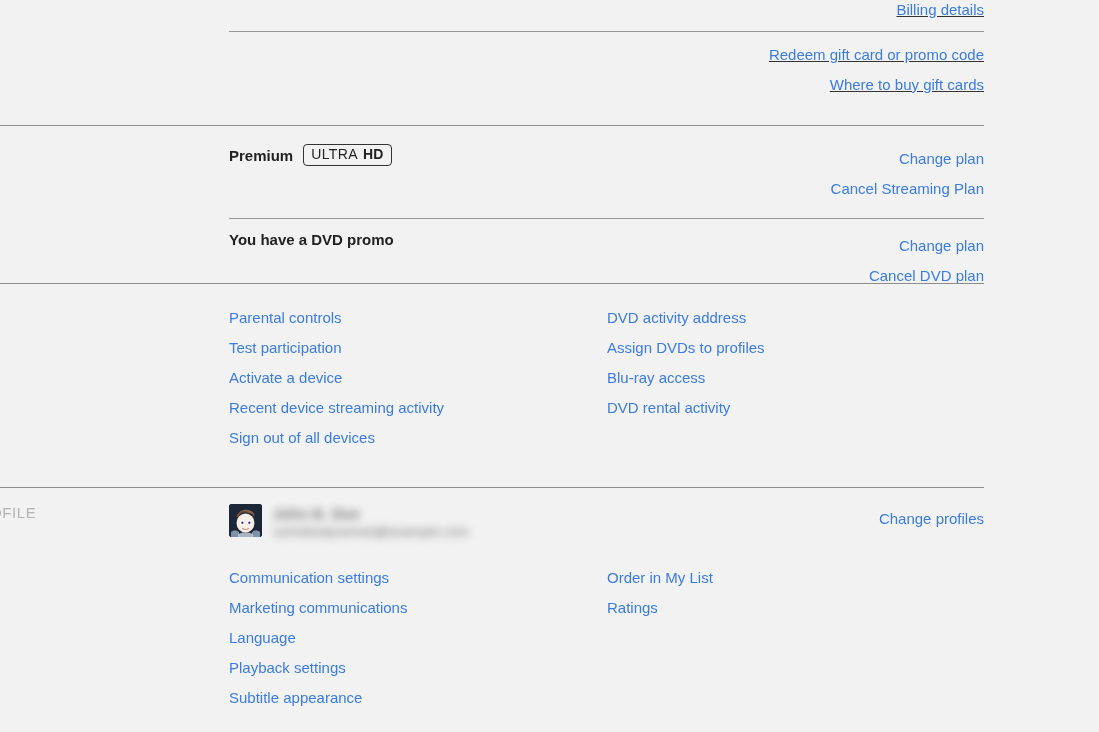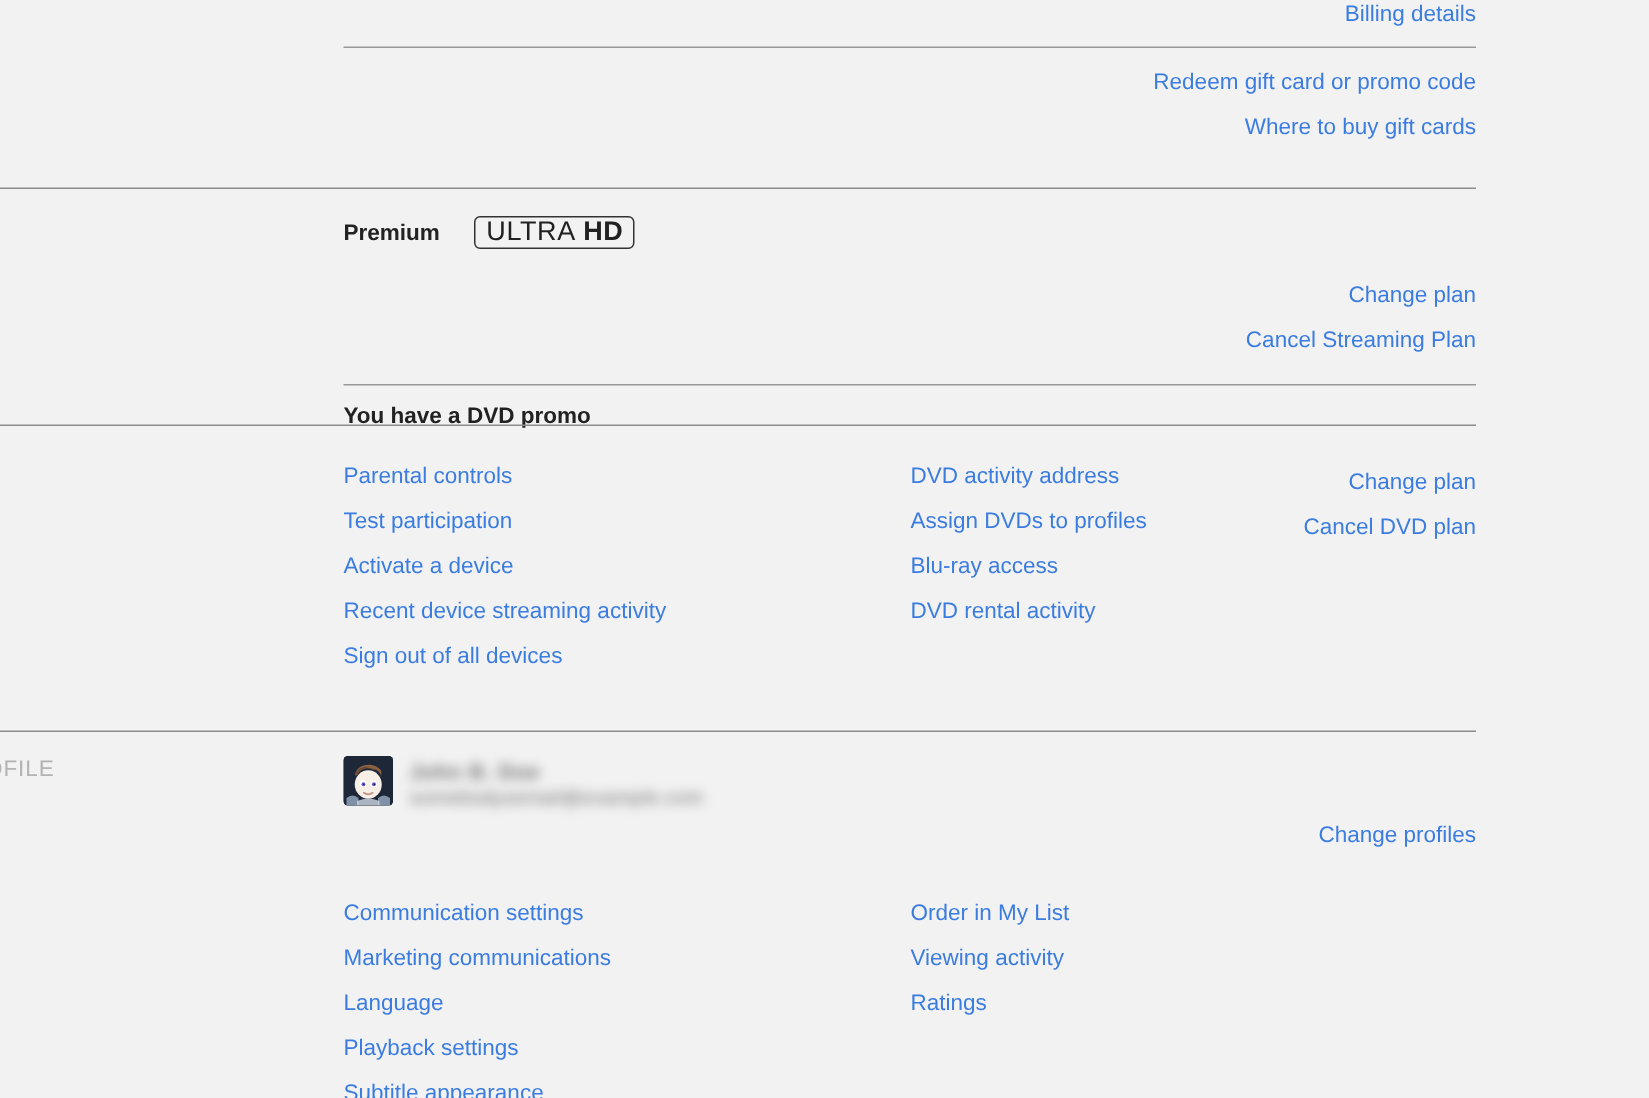--- a/index.html
+++ b/index.html
@@ -57,30 +57,29 @@
   
   .row {
     display: flex;
     align-items: flex-start;
     justify-content: space-between;
     min-height: 30px;
   }
   .row-left {
     display: flex;
     align-items: center;
-    gap: 23px;
+    gap: 10px;
     font-size: 15px;
     font-weight: bold;
     color: #222;
   }
   .row-right {
     display: flex;
     flex-direction: column;
     align-items: flex-end;
-    margin-top: 38px;
   }
   .inner-divider {
     width: 755px;
     height: 1px;
     background: #999;
   }
 
   a.link, .link {
     color: #3b7ce0;
     font-size: 15px;
@@ -90,21 +89,21 @@
     white-space: nowrap;
     cursor: pointer;
   }
 
   
   .badge-uhd {
     display: inline-block;
     border: 1.5px solid #333;
     border-radius: 4px;
     padding: 1px 7px 2px 7px;
-    font-size: 18px;
+    font-size: 14px;
     letter-spacing: 0.4px;
     color: #222;
     font-weight: normal;
     line-height: 17px;
   }
   .badge-uhd .hd { font-weight: bold; letter-spacing: 0.2px; }
 
   
   .link-cols {
     display: flex;
@@ -157,21 +156,21 @@
     height: 17px;
     overflow: hidden;
     margin-top: 2px;
   }
 </style>
 </head>
 <body>
 
 <div class="page">
 
-  <div class="section" style="position:absolute; left:0; top:0;">
+  <div class="section" style="position:absolute; left:0; top:0;text-decoration:underline;">
     <div class="section-body">
       <div class="row-right" style="margin-top:-5px;">
         <a class="link">Billing details</a>
       </div>
       <div class="inner-divider" style="margin-top:6px;"></div>
       <div class="row-right" style="margin-top:8px;">
         <a class="link">Redeem gift card or promo code</a>
         <a class="link">Where to buy gift cards</a>
       </div>
     </div>
@@ -277,20 +276,19 @@
       <div class="link-cols" style="margin-top:22px;">
         <div class="col-a">
           <a class="link">Communication settings</a>
           <a class="link">Marketing communications</a>
           <a class="link">Language</a>
           <a class="link">Playback settings</a>
           <a class="link">Subtitle appearance</a>
         </div>
         <div class="col-b">
           <a class="link">Order in My List</a>
-          <a class="link">Viewing activity</a>
           <a class="link">Ratings</a>
         </div>
       </div>
     </div>
   </div>
 
 </div>
 
 </body></html>

